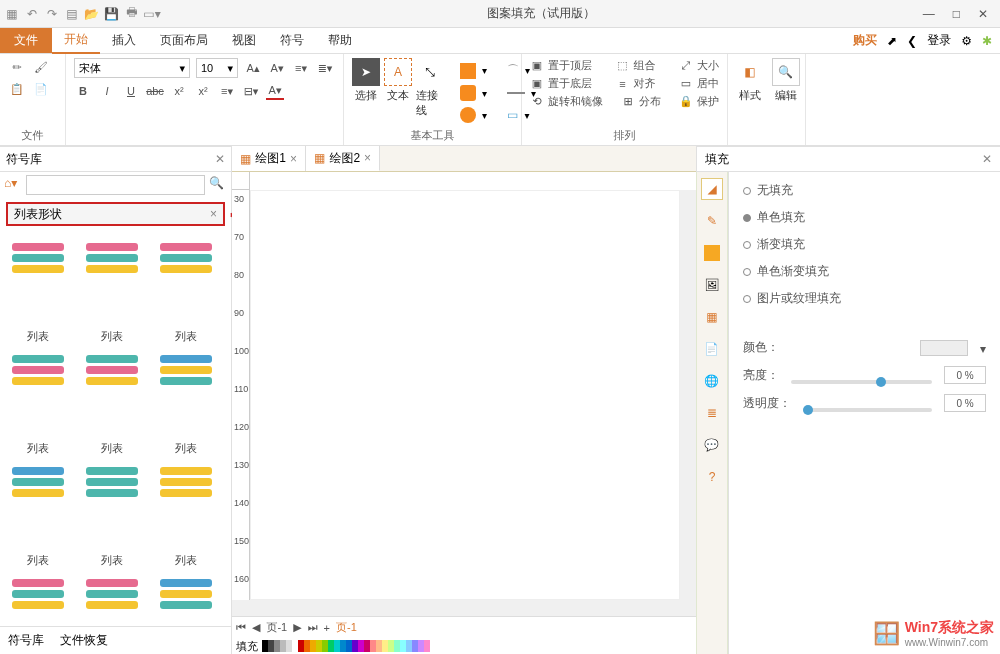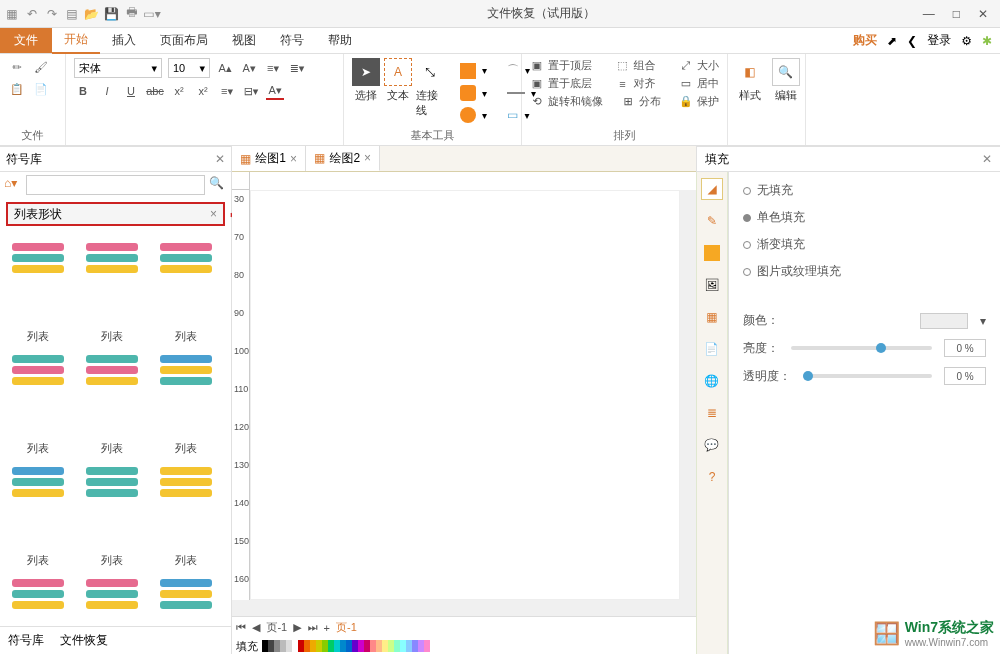--- a/index.html
+++ b/index.html
@@ -20,21 +20,21 @@
 .menurow .spacer { flex: 1; }
 .menurow .right { display: flex; gap: 10px; align-items: center; padding-right: 8px; }
 .menurow .right .buy { color: #d9782f; font-weight: bold; }
 
 
 .ribbon { height: 92px; background: #fff; border-bottom: 1px solid #e0e0e0; display: flex; }
 .rgroup { border-right: 1px solid #e6e6e6; display: flex; flex-direction: column; justify-content: space-between; padding: 4px 8px 2px; }
 .rgroup .content { flex: 1; display: flex; flex-direction: column; gap: 4px; justify-content: flex-start; }
 .rgroup .label { text-align: center; color: #666; font-size: 11px; padding-top: 2px; }
 .rgroup .row { display: flex; align-items: center; gap: 6px; }
-.rgroup .fontcombo { width: 88px; height: 20px; border: 1px solid #ccc; padding: 0 4px; display: flex; align-items: center; justify-content: space-between; font-size: 11px; background:#fff; }
+.rgroup .fontcombo { width: 116px; height: 20px; border: 1px solid #ccc; padding: 0 4px; display: flex; align-items: center; justify-content: space-between; font-size: 11px; background:#fff; }
 .rgroup .sizecombo { width: 42px; height: 20px; border: 1px solid #ccc; padding: 0 4px; display: flex; align-items: center; justify-content: space-between; font-size: 11px; background:#fff; }
 .btnsm { width: 18px; height: 18px; display: flex; align-items: center; justify-content: center; color: #555; font-size: 11px; }
 .toolbtn { display: flex; flex-direction: column; align-items: center; gap: 2px; width: 36px; }
 .toolbtn .ico { width: 28px; height: 28px; display: flex; align-items: center; justify-content: center; }
 .toolbtn .lbl { font-size: 11px; color: #333; }
 .sh { display: inline-block; }
 .sq { width: 16px; height: 16px; background: #f68b1e; }
 .ci { width: 16px; height: 16px; background: #f68b1e; border-radius: 50%; }
 .ln { width: 18px; height: 2px; background: #888; }
 .arr-row { display:flex; align-items:center; gap:4px; color:#555; font-size:11px; }
@@ -83,46 +83,46 @@
 .rightstrip { width: 32px; background: #f7f4ee; border-left: 1px solid #e0e8d0; border-right: 1px solid #e0e8d0; display:flex; flex-direction:column; align-items:center; padding-top:6px; gap:10px; }
 .rightstrip .ric { width:22px; height:22px; display:flex; align-items:center; justify-content:center; border:1px solid transparent; }
 .rightstrip .ric.active { background:#fff; border:1px solid #e2c97a; }
 
 
 .fillpane { width: 272px; border-left: 1px solid #e0e0e0; display:flex; flex-direction:column; }
 .fillbody { padding: 10px 14px; display:flex; flex-direction:column; gap:10px; color:#555; }
 .radiorow { display:flex; align-items:center; gap:6px; }
 .radiorow .rdot { width:8px; height:8px; border:1px solid #888; border-radius:50%; }
 .radiorow.sel .rdot { background:#888; }
-.proprow { display:flex; align-items:center; gap:12px; }
+.proprow { display:flex; align-items:flex-end; gap:12px; }
 .colorswatch { width:48px; height:16px; border:1px solid #ccc; background:#eee; }
 .slider { flex:1; height:4px; background:#ddd; border-radius:2px; position:relative; }
 .slider .dot { width:10px; height:10px; background:#4aa0d0; border-radius:50%; position:absolute; top:-3px; }
 .valbox { width:42px; height:18px; border:1px solid #ccc; display:flex; align-items:center; justify-content:center; font-size:10px; }
 
 .watermark { position:absolute; bottom:6px; right:6px; display:flex; align-items:center; gap:4px; }
-.watermark .t1 { color:#15803d; font-weight:bold; font-size:14px;text-align:right; }
+.watermark .t1 { color:#ef4444; font-weight:bold; font-size:14px;text-align:right; }
 .watermark .t2 { color:#888; font-size:10px; }
 .separator { width:1px; height:60px; background:#e6e6e6; margin:0 4px;}
 </style>
 </head>
 <body>
 
 <div class="titlebar">
   <div class="qat">
     <span class="ic">▦</span>
     <span class="ic">↶</span>
     <span class="ic">↷</span>
     <span class="ic">▤</span>
     <span class="ic">📂</span>
     <span class="ic">💾</span>
     <span class="ic">🖶</span>
     <span class="ic">▭▾</span>
   </div>
-  <div class="title">文件恢复（试用版）</div>
+  <div class="title">图案填充（试用版）</div>
   <div class="wbtns">
     <span>—</span>
     <span>□</span>
     <span>✕</span>
   </div>
 </div>
 
 <div class="menurow">
   <div class="filebtn">文件</div>
   <div class="mitem active">开始</div>
@@ -554,20 +554,24 @@
         <div class="radiorow sel">
           <span class="rdot"></span>
           <span>单色填充</span>
         </div>
         <div class="radiorow">
           <span class="rdot"></span>
           <span>渐变填充</span>
         </div>
         <div class="radiorow">
           <span class="rdot"></span>
+          <span>单色渐变填充</span>
+        </div>
+        <div class="radiorow">
+          <span class="rdot"></span>
           <span>图片或纹理填充</span>
         </div>
         <div style="height: 12px;"></div>
         <div class="proprow">
           <span>颜色：</span>
           <span style="flex:1"></span>
           <span class="colorswatch"></span>
           <span>▾</span>
         </div>
         <div class="proprow">

